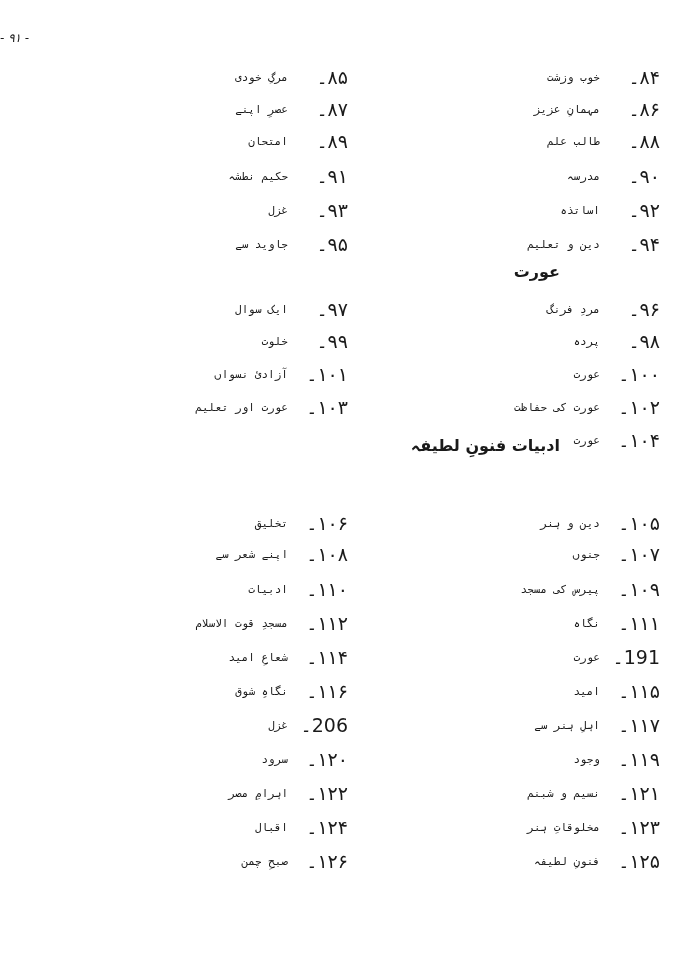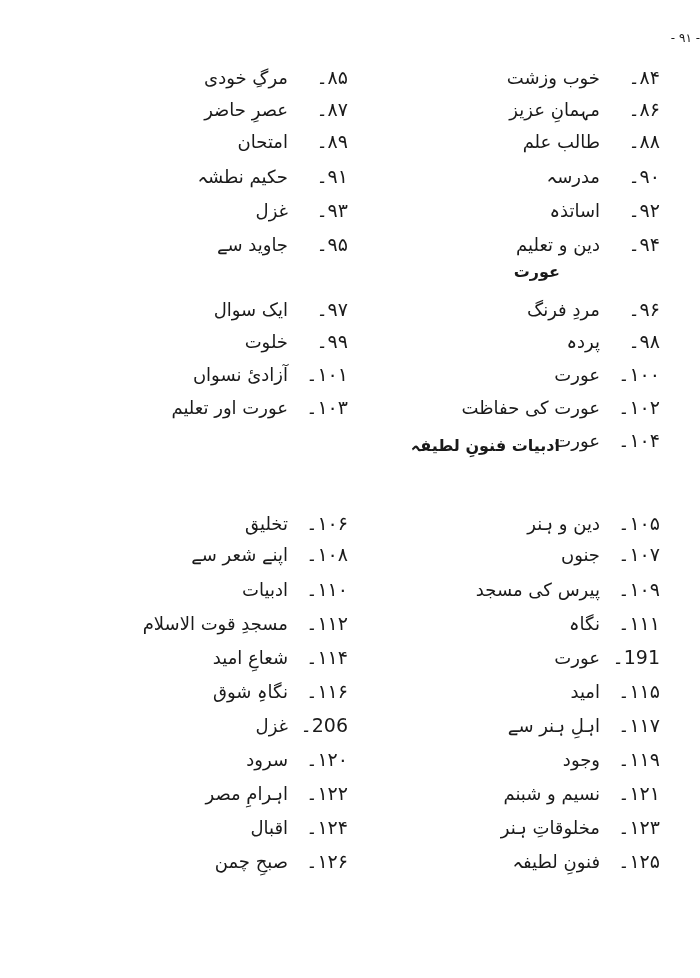--- a/index.html
+++ b/index.html
@@ -1,24 +1,24 @@
 <!DOCTYPE html>
 <html><head>
 <meta charset="utf-8">
 <style>
   html, body { margin: 0; padding: 0; background: #ffffff; }
   body { width: 700px; height: 978px; position: relative; overflow: hidden;
          font-family: "DejaVu Sans", sans-serif; color: #1a1a1a; }
-  .page-num { position: absolute; top: 31px; left: 0; width: 700px; text-align: right;
-              font-size: 12px; letter-spacing: 1px; direction: ltr; }
+  .page-num { position: absolute; top: 31px; left: 0; width: 700px; text-align: left;
+              font-size: 12px; letter-spacing: 1px; direction: ltr; font-style: italic; }
   .row { position: absolute; direction: rtl; display: flex; align-items: center; white-space: nowrap; }
   .row.right { right: 40px; }
   .row.left { right: 352px; }
   .num { font-size: 19px; width: 48px; text-align: right; flex: none; }
-  .title { font-size: 18px; padding-right: 12px; }
+  .title { font-size: 11px; padding-right: 12px; font-family: Liberation Mono, monospace; }
   .header { position: absolute; right: 140px; direction: rtl; font-size: 16px; font-weight: bold; white-space: nowrap; }
 </style>
 </head>
 <body>
 
 <div class="page-num">- ۹۱ -</div>
 <div id="content">
     <div class="row right" style="top: 66px;">
       <span class="num">۸۴۔</span>
       <span class="title">خوب وزشت</span>
@@ -26,21 +26,21 @@
     <div class="row left" style="top: 66px;">
       <span class="num">۸۵۔</span>
       <span class="title">مرگِ خودی</span>
     </div>
     <div class="row right" style="top: 98px;">
       <span class="num">۸۶۔</span>
       <span class="title">مہمانِ عزیز</span>
     </div>
     <div class="row left" style="top: 98px;">
       <span class="num">۸۷۔</span>
-      <span class="title">عصرِ حاضر</span>
+      <span class="title">عصرِ اپنے</span>
     </div>
     <div class="row right" style="top: 130px;">
       <span class="num">۸۸۔</span>
       <span class="title">طالب علم</span>
     </div>
     <div class="row left" style="top: 130px;">
       <span class="num">۸۹۔</span>
       <span class="title">امتحان</span>
     </div>
     <div class="row right" style="top: 165px;">

